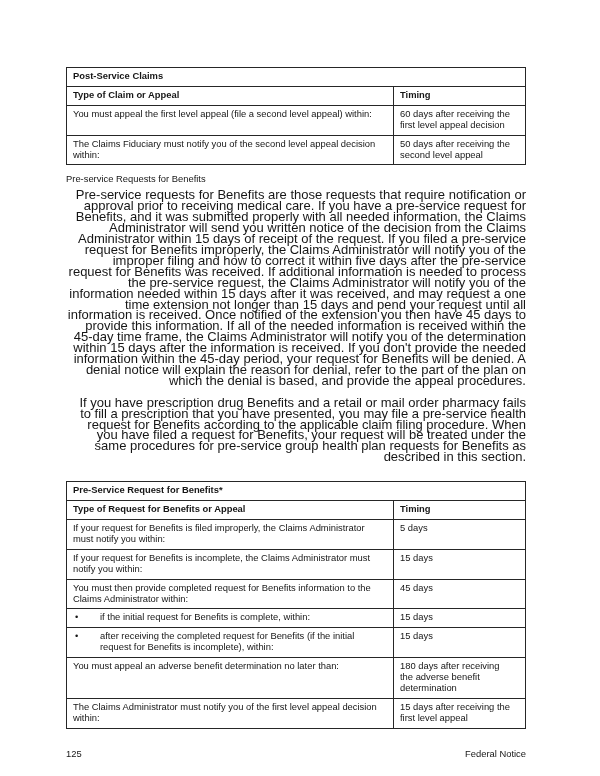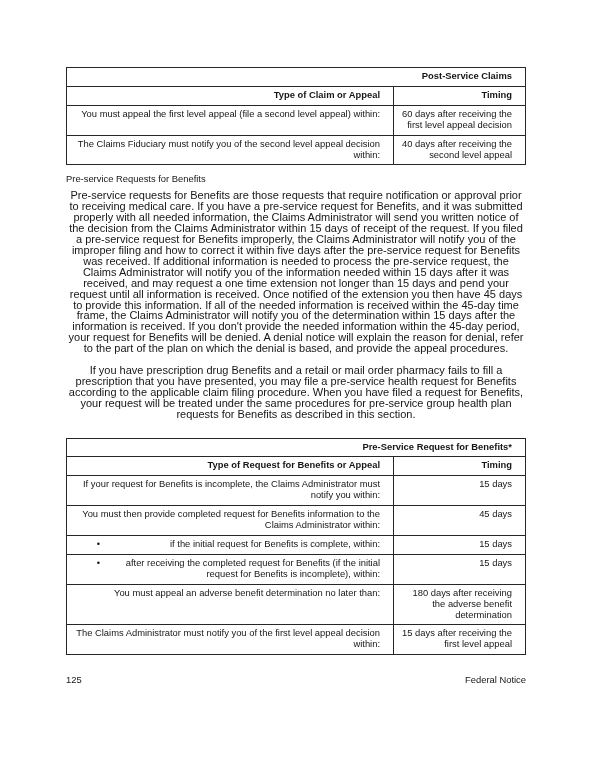--- a/index.html
+++ b/index.html
@@ -23,43 +23,43 @@
     width: 100%;
     border-collapse: collapse;
     table-layout: fixed;
   }
   .doc-table th, .doc-table td {
     border: 1px solid #262626;
     font-size: 9.4px;
     line-height: 10.9px;
     vertical-align: top;
     padding: 3px 13px 4px 6px;
-    text-align: right;
+    text-align: left;
     font-weight: normal;
   }
   .doc-table .col-type { width: 327px; }
   .doc-table .title-cell, .doc-table .head-cell { font-weight: bold; }
   .bullet-row-inner { display: flex; }
   .bullet-glyph {
     width: 27px;
     flex: 0 0 27px;
     padding-left: 2px;
   }
   .bullet-text { flex: 1; }
   .section-heading {
     font-size: 9.4px;
     line-height: 11px;
     font-weight: normal;
     margin-top: 8px;
   }
   .body-para {
-    font-size: 11px;
+    font-size: 13px;
     line-height: 10.9px;
     margin-top: 6px;
-    text-align: center;
+    text-align: right;
   }
   .body-para + .body-para { margin-top: 11px; }
   .pre-service-table { margin-top: 18px; }
   .footer {
     display: flex;
     justify-content: space-between;
     margin-top: 19px;
     font-size: 9.4px;
     line-height: 11px;
   }
@@ -82,41 +82,45 @@
         <tr>
           <td class="head-cell">Type of Claim or Appeal</td>
           <td class="head-cell">Timing</td>
         </tr>
         <tr>
           <td>You must appeal the first level appeal (file a second level appeal) within:</td>
           <td>60 days after receiving the first level appeal decision</td>
         </tr>
         <tr>
           <td>The Claims Fiduciary must notify you of the second level appeal decision within:</td>
-          <td>40 days after receiving the second level appeal</td>
+          <td>50 days after receiving the second level appeal</td>
         </tr>
       </tbody>
     </table>
 
     <div class="section-heading">Pre-service Requests for Benefits</div>
     <p class="body-para">Pre-service requests for Benefits are those requests that require notification or approval prior to receiving medical care. If you have a pre-service request for Benefits, and it was submitted properly with all needed information, the Claims Administrator will send you written notice of the decision from the Claims Administrator within 15 days of receipt of the request. If you filed a pre-service request for Benefits improperly, the Claims Administrator will notify you of the improper filing and how to correct it within five days after the pre-service request for Benefits was received. If additional information is needed to process the pre-service request, the Claims Administrator will notify you of the information needed within 15 days after it was received, and may request a one time extension not longer than 15 days and pend your request until all information is received. Once notified of the extension you then have 45 days to provide this information. If all of the needed information is received within the 45-day time frame, the Claims Administrator will notify you of the determination within 15 days after the information is received. If you don't provide the needed information within the 45-day period, your request for Benefits will be denied. A denial notice will explain the reason for denial, refer to the part of the plan on which the denial is based, and provide the appeal procedures.</p>
     <p class="body-para">If you have prescription drug Benefits and a retail or mail order pharmacy fails to fill a prescription that you have presented, you may file a pre-service health request for Benefits according to the applicable claim filing procedure. When you have filed a request for Benefits, your request will be treated under the same procedures for pre-service group health plan requests for Benefits as described in this section.</p>
 
     <table class="doc-table pre-service-table">
       <colgroup>
           <col class="col-type">
           <col>
         </colgroup>
       <tbody>
         <tr>
           <td class="title-cell" colspan="2">Pre-Service Request for Benefits*</td>
         </tr>
         <tr>
           <td class="head-cell">Type of Request for Benefits or Appeal</td>
           <td class="head-cell">Timing</td>
+        </tr>
+        <tr>
+          <td>If your request for Benefits is filed improperly, the Claims Administrator must notify you within:</td>
+          <td>5 days</td>
         </tr>
         <tr>
           <td>If your request for Benefits is incomplete, the Claims Administrator must notify you within:</td>
           <td>15 days</td>
         </tr>
         <tr>
           <td>You must then provide completed request for Benefits information to the Claims Administrator within:</td>
           <td>45 days</td>
         </tr>
         <tr>

